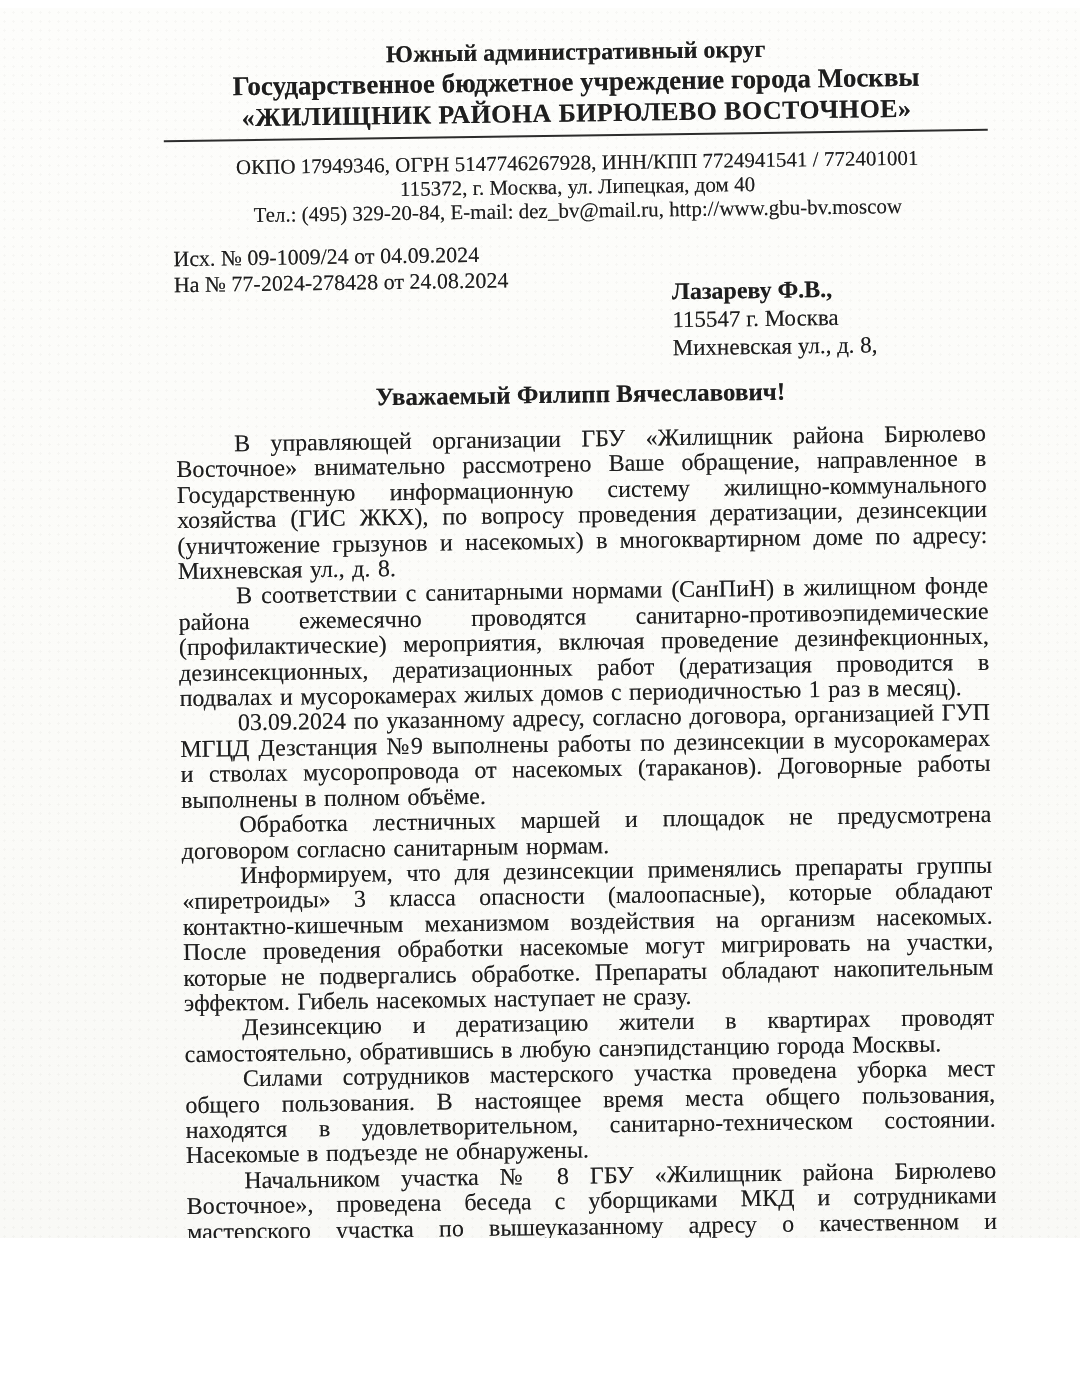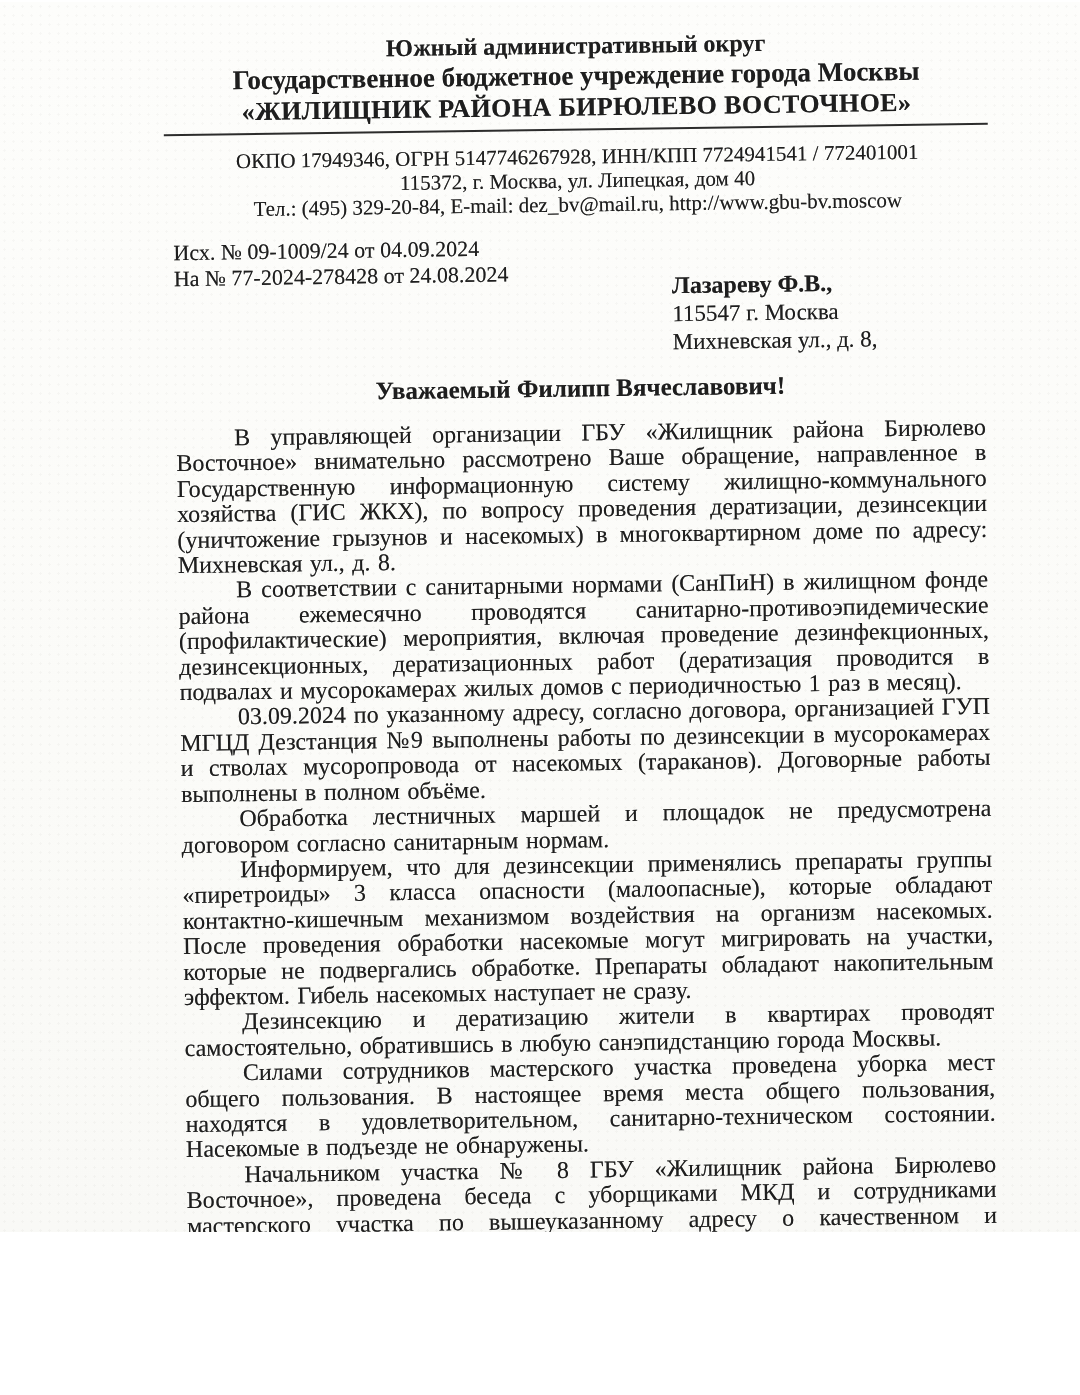--- a/index.html
+++ b/index.html
@@ -4,21 +4,21 @@
 <style>
   html, body {
     margin: 0;
     padding: 0;
     background: #ffffff;
   }
   .page {
     position: relative;
     width: 1080px;
     height: 1230px;
-    margin: 2px auto;
+    margin: 8px auto;
     background:
       radial-gradient(rgba(90,85,80,0.035) 1px, transparent 1.4px),
       linear-gradient(180deg, #fdfdfb 0%, #fbfbf8 60%, #f9f9f6 100%);
     background-size: 9px 9px, 100% 100%;
     overflow: hidden;
     font-family: "Liberation Serif", "DejaVu Serif", serif;
     color: #1e1e1e;
   }
   .scan {
     position: absolute;

